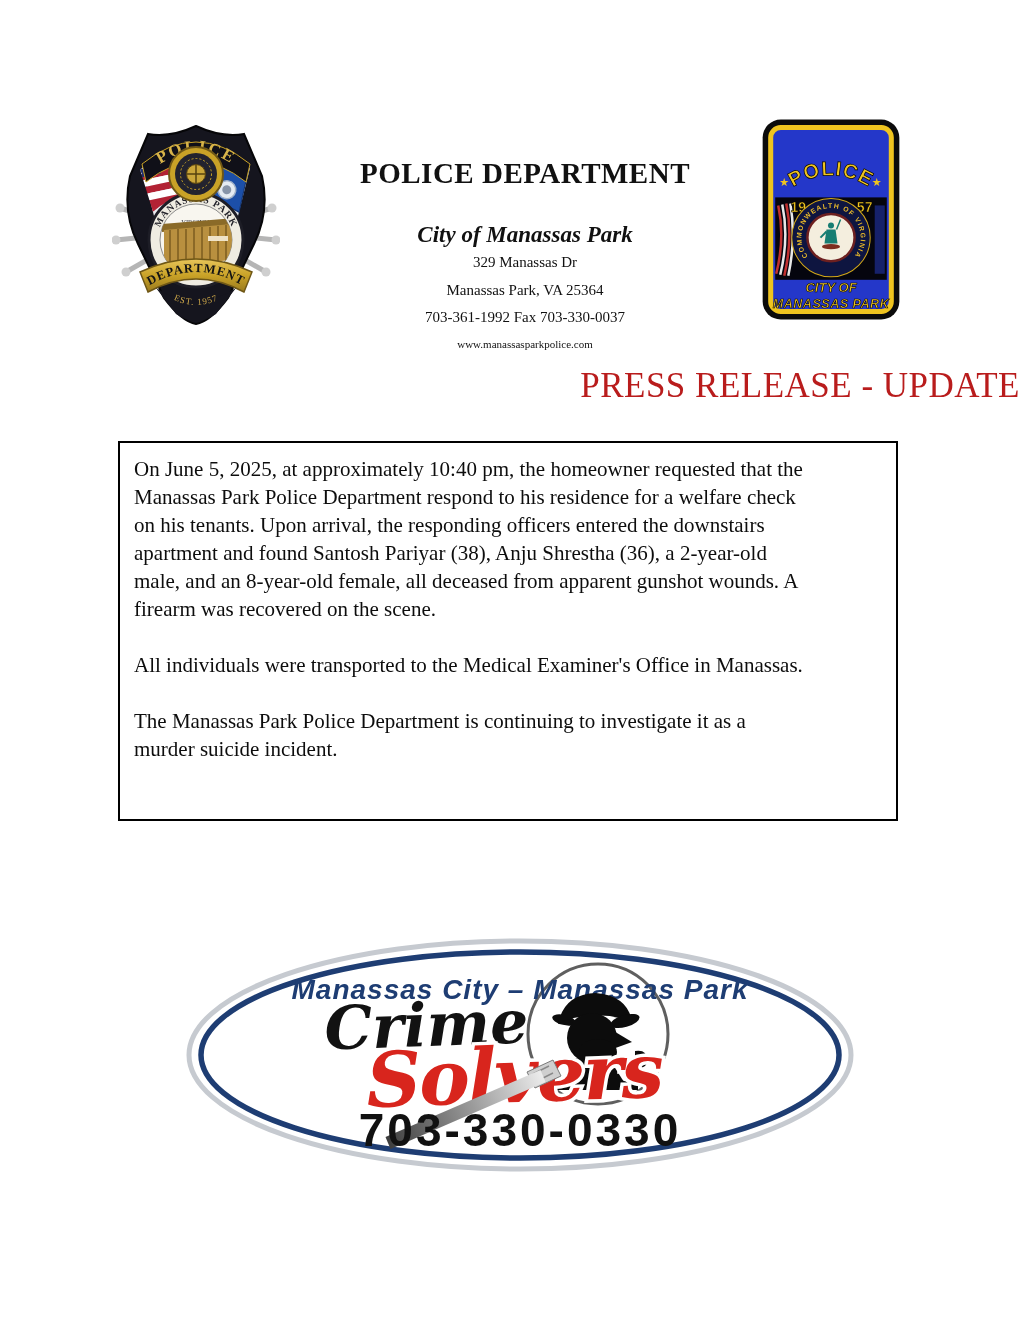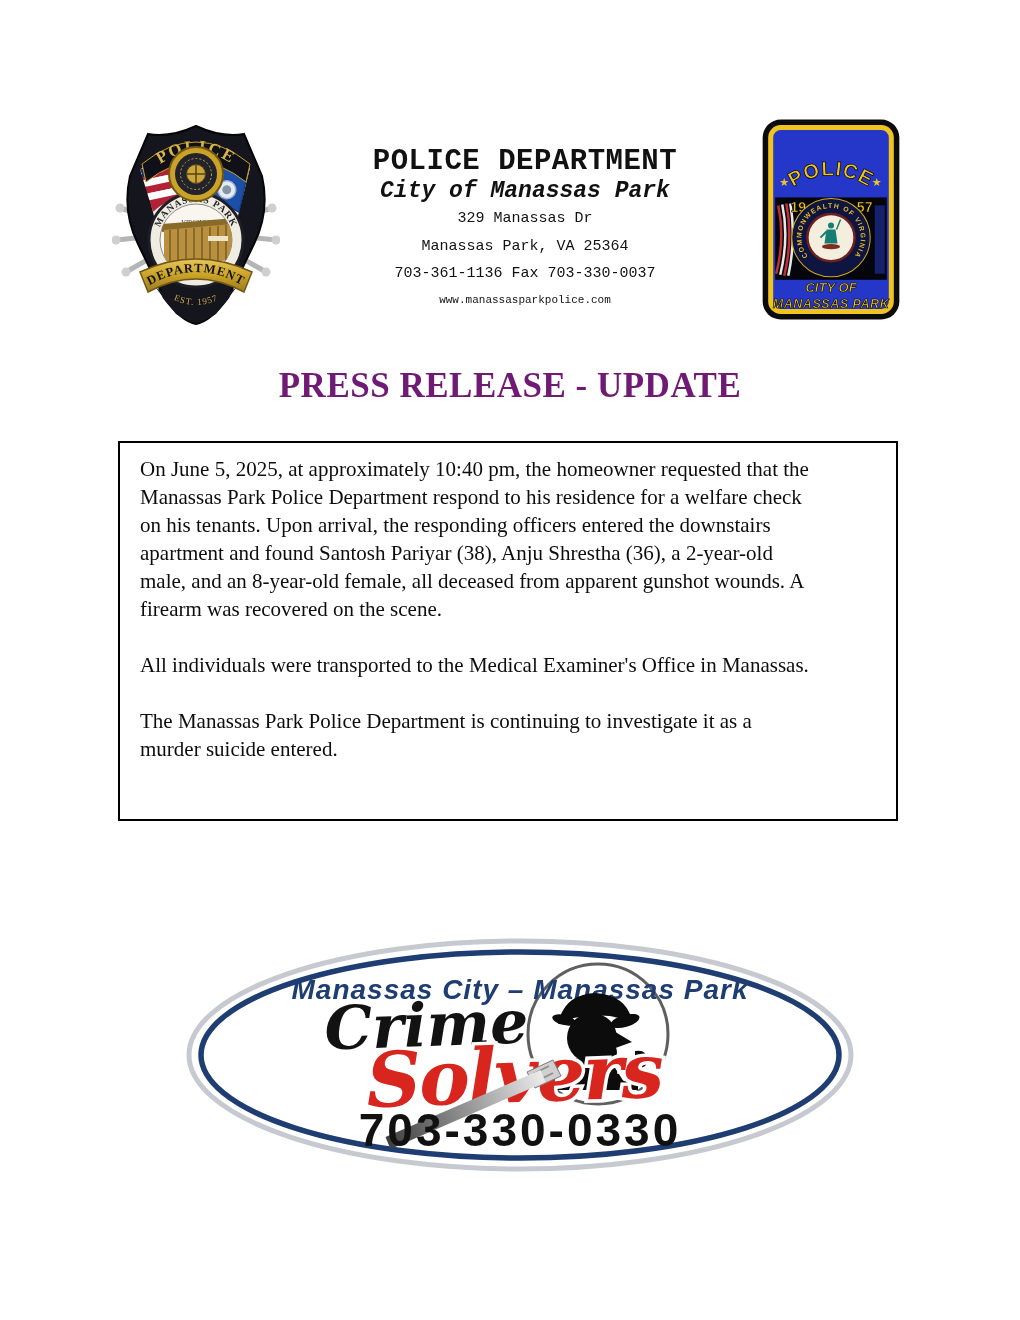--- a/index.html
+++ b/index.html
@@ -6,39 +6,39 @@
   body{
     width:1020px;height:1320px;position:relative;background:#ffffff;
     font-family:"Liberation Serif", serif;color:#111;
   }
   .sheet{position:absolute;inset:0;background:#fff;overflow:hidden;}
 
   
   .badge-svg{position:absolute;left:112px;top:112px;width:168px;height:218px;}
   .patch-svg{position:absolute;left:762px;top:119px;width:138px;height:201px;}
   .letterhead{
-    position:absolute;left:315px;top:146px;width:420px;text-align:center;font-family:Liberation Mono, monospace;
+    position:absolute;left:315px;top:158px;width:420px;text-align:center;
   }
   .lh-dept{font-size:29px;font-weight:bold;line-height:31px;letter-spacing:.5px;}
-  .lh-city{font-size:23px;font-weight:bold;font-style:italic;line-height:28px;}
+  .lh-city{font-size:23px;font-weight:bold;font-style:italic;line-height:28px;margin-top:32px;}
   .lh-line{font-size:15px;line-height:27.5px;}
   .lh-web{font-size:11px;line-height:24px;}
 
   
   .title{
-    position:absolute;left:0;top:366px;width:100%;margin:0;text-align:center;
-    font-size:35px;font-weight:bold;letter-spacing:.5px;color:#701a75;
+    position:absolute;left:0;top:366px;width:100%;margin:0;text-align:right;
+    font-size:35px;font-weight:normal;letter-spacing:.5px;color:#b91c1c;
     font-family:"Liberation Serif", serif;
   }
 
   
   .pressbox{
     position:absolute;left:118px;top:441px;width:780px;height:380px;
     box-sizing:border-box;border:2.5px solid #000;background:#fff;
-    padding:12px 20px;
+    padding:12px 14px;
   }
   .pressbox p{
     margin:0 0 28px 0;font-size:21px;line-height:28px;white-space:pre;
     font-family:"Liberation Serif", serif;color:#0d0d0d;
   }
 
   
   .solvers-svg{position:absolute;left:183px;top:936px;width:674px;height:240px;}
 
   .f-serif{font-family:"Liberation Serif", serif;}
@@ -163,21 +163,21 @@
     <text font-size="9" fill="#cfa94a" letter-spacing="1" class="f-serif">
       <textPath href="#bp-est" startOffset="50%" text-anchor="middle">EST. 1957</textPath>
     </text>
   </svg>
 
   <div class="letterhead">
     <div class="lh-dept">POLICE DEPARTMENT</div>
     <div class="lh-city">City of Manassas Park</div>
     <div class="lh-line">329 Manassas Dr</div>
     <div class="lh-line">Manassas Park, VA 25364</div>
-    <div class="lh-line">703-361-1136 Fax 703-330-0037</div>
+    <div class="lh-line">703-361-1992 Fax 703-330-0037</div>
     <div class="lh-web">www.manassasparkpolice.com</div>
   </div>
 
   <svg class="patch-svg" viewBox="0 0 137 200">
     <defs>
       <path id="pp-police" d="M 22,74 Q 68.5,38 115,74" fill="none"></path>
       <path id="pp-ring" d="M 68.5,147.5 a 29.5,29.5 0 1 1 0.1,0" fill="none"></path>
     </defs>
     <rect x="0.5" y="0.5" width="136" height="199" rx="18" fill="#0b0b0b"></rect>
     <rect x="8.5" y="8.5" width="120" height="183" rx="10" fill="#2437c9" stroke="#efc41f" stroke-width="5"></rect>
@@ -222,21 +222,21 @@
 
   <div class="pressbox">
     <p>On June 5, 2025, at approximately 10:40 pm, the homeowner requested that the
 Manassas Park Police Department respond to his residence for a welfare check
 on his tenants. Upon arrival, the responding officers entered the downstairs
 apartment and found Santosh Pariyar (38), Anju Shrestha (36), a 2-year-old
 male, and an 8-year-old female, all deceased from apparent gunshot wounds. A
 firearm was recovered on the scene.</p>
     <p>All individuals were transported to the Medical Examiner's Office in Manassas.</p>
     <p>The Manassas Park Police Department is continuing to investigate it as a
-murder suicide entered.</p>
+murder suicide incident.</p>
   </div>
 
   <svg class="solvers-svg" viewBox="0 0 674 240">
     <defs>
       <linearGradient id="hg" x1="360" y1="140" x2="205" y2="205" gradientUnits="userSpaceOnUse">
         <stop offset="0" stop-color="#ececec"></stop>
           <stop offset=".45" stop-color="#9c9c9c"></stop>
           <stop offset="1" stop-color="#3f3f3f"></stop>
       </linearGradient>
     </defs>

